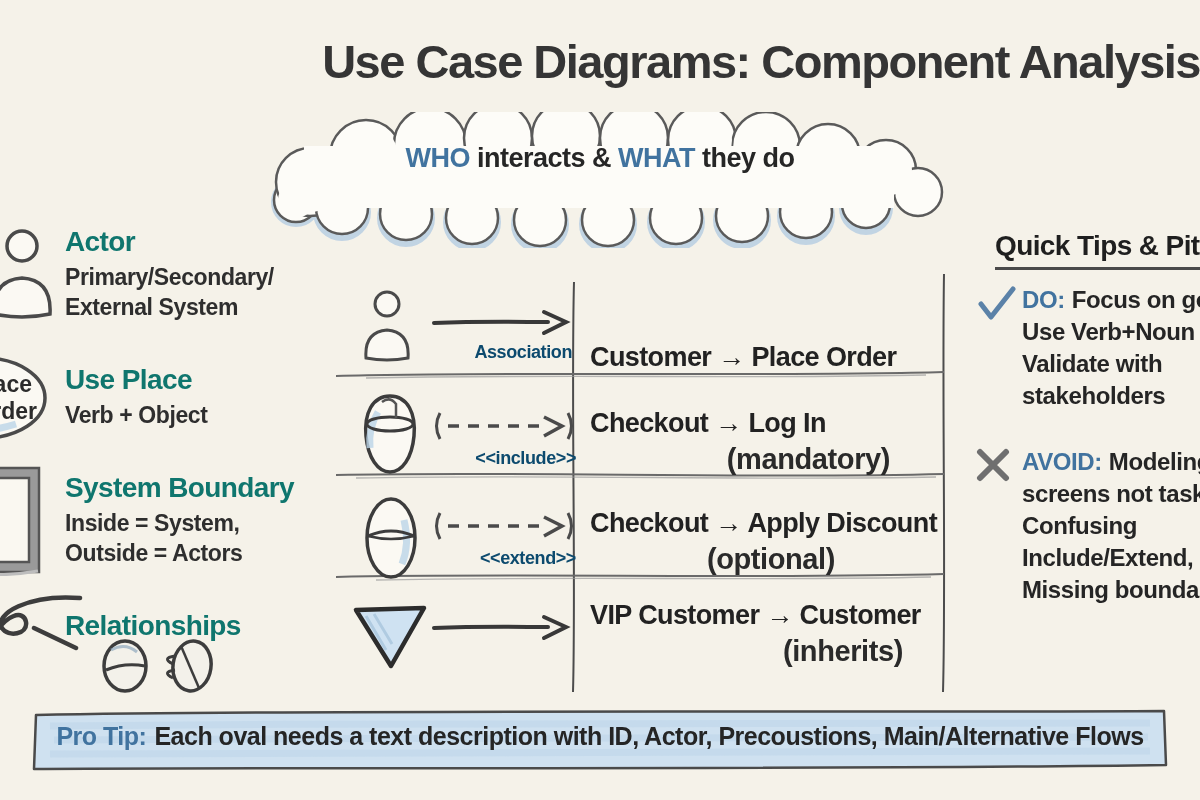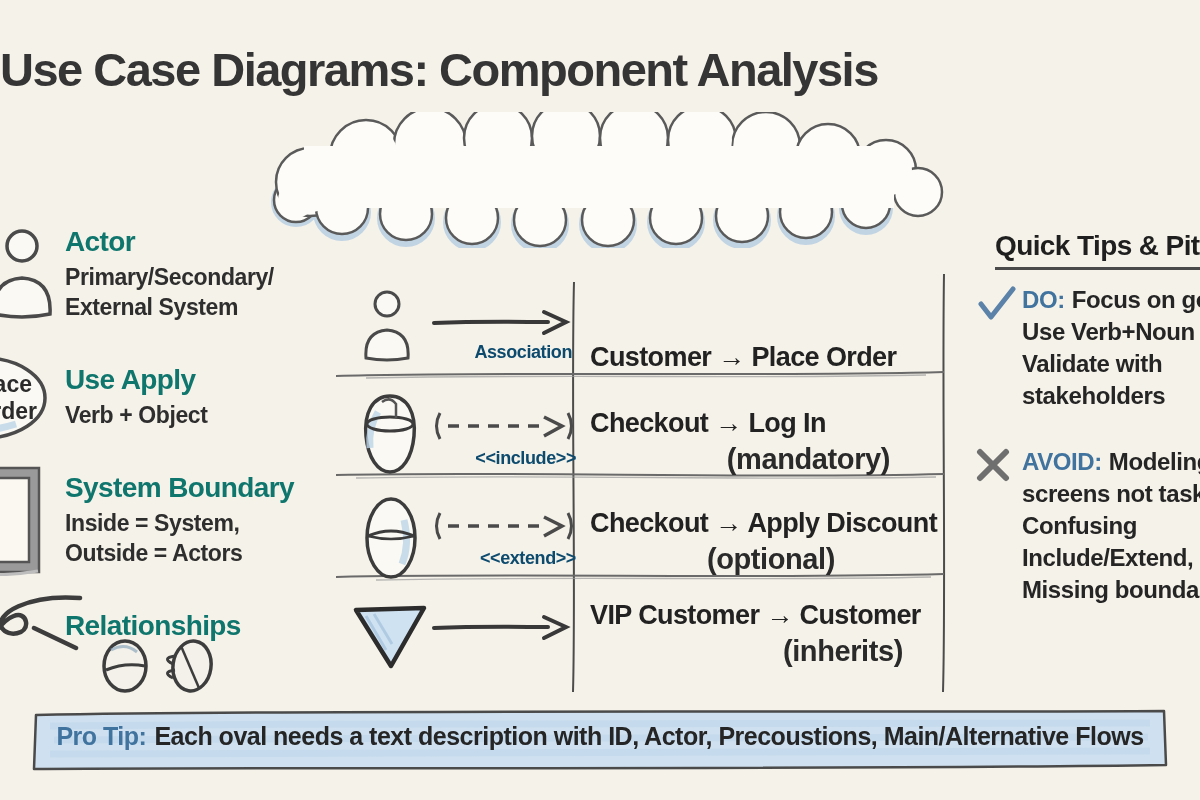--- a/index.html
+++ b/index.html
@@ -4,22 +4,22 @@
 <style>
   html,body{margin:0;padding:0;}
   body{
     width:1200px;height:800px;position:relative;overflow:hidden;
     background:#f5f2e9;
     font-family:"Liberation Sans","DejaVu Sans",sans-serif;
     color:#2b2b2b;
   }
   .abs{position:absolute;}
   .title{
-    width:1200px;text-align:left;top:34px;left:0;
-    font-size:47px;font-weight:bold;letter-spacing:-1.5px;color:#353535;margin-top:8px;
+    width:1200px;text-align:right;top:34px;left:0;
+    font-size:47px;font-weight:bold;letter-spacing:-1.5px;color:#353535;
   }
   .cloud-text{width:692px;left:254px;top:140px;text-align:center;
     font-size:27px;font-weight:bold;letter-spacing:-0.5px;line-height:36px;color:#262626;}
   .blue{color:#41739f;}
   .leg-title{font-size:28px;font-weight:bold;letter-spacing:-0.6px;color:#0f766e;}
   .leg-sub{font-size:23px;font-weight:bold;letter-spacing:-0.4px;color:#2e2e2e;line-height:30px;}
   .ex-main{font-size:27px;font-weight:bold;letter-spacing:-0.6px;color:#222;white-space:nowrap;}
   .ex-note{font-size:29px;font-weight:bold;letter-spacing:-0.4px;color:#2a2a2a;text-align:right;}
   .arrow-label{font-size:18px;font-weight:bold;letter-spacing:-0.4px;text-align:right;color:#0c4a6e;}
   .tips-head{font-size:28px;font-weight:bold;letter-spacing:-0.6px;color:#1f1f1f;
@@ -90,38 +90,39 @@
     <circle cx="286" cy="108" r="22"></circle>
       <circle cx="354" cy="108" r="22"></circle>
       <circle cx="422" cy="106" r="22"></circle>
     <circle cx="488" cy="104" r="22"></circle>
       <circle cx="552" cy="100" r="22"></circle>
       <circle cx="612" cy="92" r="20"></circle>
     <rect x="50" y="34" width="590" height="62"></rect>
   </g>
 </svg>
 <div class="abs cloud-text">
+  <div><span class="blue">WHO</span><span> interacts &amp; </span><span class="blue">WHAT</span><span> they do</span></div>
 </div>
 
 <svg class="abs" style="left:-16px;top:228px;" width="76" height="92" viewBox="0 0 76 92">
   <path d="M16 80 Q20 66 30 60" stroke="#bcd4e7" stroke-width="8" fill="none" opacity="0.8"></path>
   <circle cx="38" cy="18" r="15" fill="#fbf9f3" stroke="#4a4a4a" stroke-width="3.5"></circle>
   <path d="M10 86 Q8 52 38 50 Q68 52 66 86 Q38 92 10 86 Z" fill="#fbf9f3" stroke="#4a4a4a" stroke-width="3.5"></path>
 </svg>
 <div class="abs leg-title" style="left:65px;top:226px;">Actor</div>
 <div class="abs leg-sub" style="left:65px;top:262px;">Primary/Secondary/</div>
 <div class="abs leg-sub" style="left:65px;top:292px;">External System</div>
 
 <svg class="abs" style="left:-80px;top:352px;" width="135" height="90" viewBox="0 0 135 90">
   <ellipse cx="64" cy="46" rx="61" ry="40" fill="#fbf9f3" stroke="#4a4a4a" stroke-width="3.5"></ellipse>
   <path d="M20 74 Q50 86 96 72" stroke="#bcd4e7" stroke-width="7" fill="none" opacity="0.8"></path>
   <text x="112" y="40" text-anchor="end" font-size="23" font-weight="bold" fill="#2b2b2b">Place</text>
   <text x="117" y="67" text-anchor="end" font-size="23" font-weight="bold" fill="#2b2b2b">Order</text>
 </svg>
-<div class="abs leg-title" style="left:65px;top:364px;">Use Apply</div>
+<div class="abs leg-title" style="left:65px;top:364px;">Use Place</div>
 <div class="abs leg-sub" style="left:65px;top:400px;">Verb + Object</div>
 
 <svg class="abs" style="left:-46px;top:466px;" width="88" height="110" viewBox="0 0 88 110">
   <rect x="5" y="6" width="76" height="96" fill="none" stroke="#9a9a9a" stroke-width="10"></rect>
   <rect x="1" y="2" width="84" height="104" fill="none" stroke="#555" stroke-width="2.5"></rect>
   <rect x="11" y="12" width="64" height="84" fill="#faf8f1" stroke="#555" stroke-width="2.5"></rect>
   <path d="M4 106 Q44 112 84 105" stroke="#bdbdbd" stroke-width="3" fill="none"></path>
 </svg>
 <div class="abs leg-title" style="left:65px;top:472px;">System Boundary</div>
 <div class="abs leg-sub" style="left:65px;top:508px;">Inside = System,</div>

